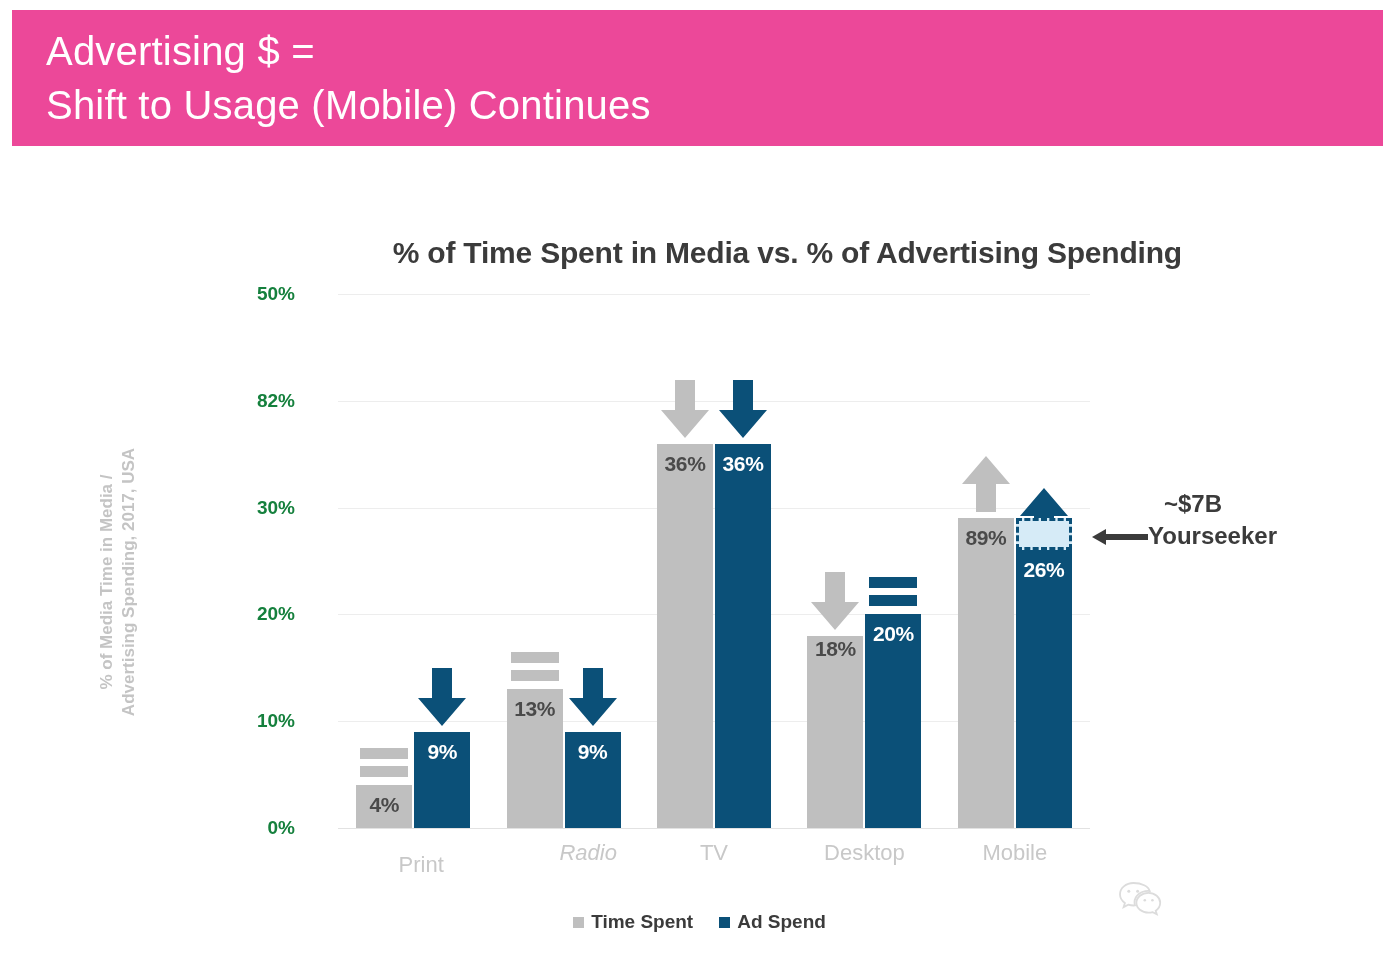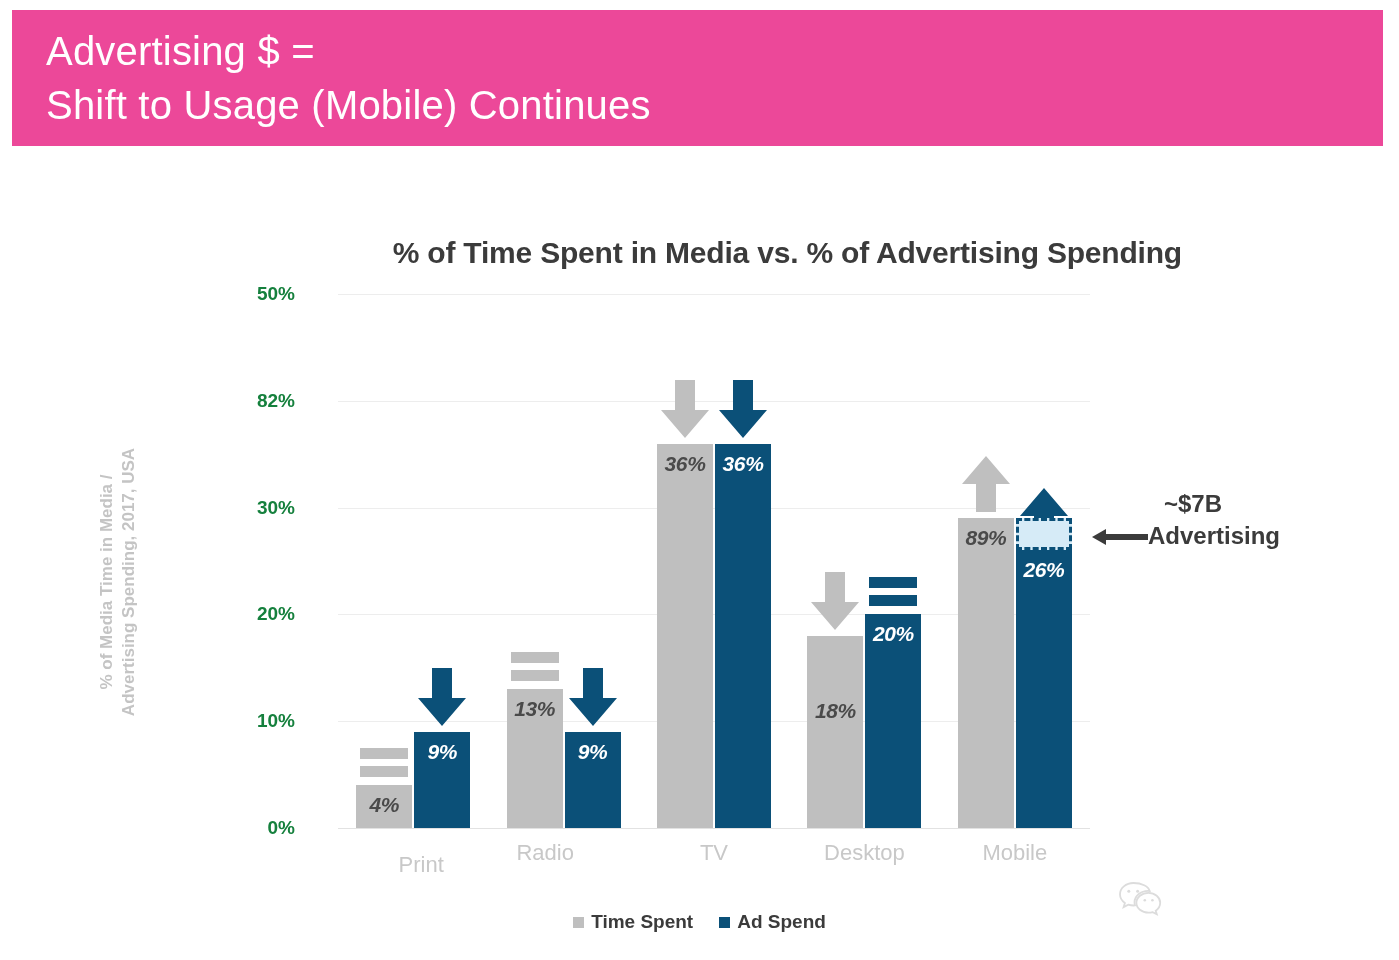--- a/index.html
+++ b/index.html
@@ -114,21 +114,20 @@
   .bar.blue { background: #0b5078; }
 
   .bar-label {
     position: absolute;
     left: 0;
     width: 100%;
     text-align: center;
     font-size: 21px;
     font-weight: bold;
     letter-spacing: -0.4px;
-    font-style: italic;
   }
   .bar-label.on-gray { color: #4a4a4a; }
   .bar-label.on-blue { color: #ffffff; }
 
   
   .marker {
     position: absolute;
   }
   .marker svg { display: block; }
 
@@ -290,38 +289,38 @@
         <rect x="2" y="21" width="48" height="11" fill="#bfbfbf"></rect>
       </svg>
     </div>
     <div class="bar blue" style="left: 564.6px; top: 731.88px; width: 56px; height: 96.12px; bottom: auto;"></div>
     <div class="bar-label on-blue" style="left: 560.6px; width: 64px; top: 739.88px;">9%</div>
     <div class="marker" style="left: 566.6px; top: 667.88px;">
       <svg width="52" height="60" viewBox="0 0 52 60">
         <path d="M16 0 h20 v30 h14 L26 58 L2 30 h14 z" fill="#0b5078"></path>
       </svg>
     </div>
-    <div class="xlabel" style="left: 470px; width: 150.4px;">Radio</div>
+    <div class="xlabel" style="left: 513px; width: 150.4px; font-style: italic;">Radio</div>
     <div class="bar gray" style="left: 657px; top: 443.52px; width: 56px; height: 384.48px; bottom: auto;"></div>
     <div class="bar-label on-gray" style="left: 653px; width: 64px; top: 451.52px;">36%</div>
     <div class="marker" style="left: 659px; top: 379.52px;">
       <svg width="52" height="60" viewBox="0 0 52 60">
         <path d="M16 0 h20 v30 h14 L26 58 L2 30 h14 z" fill="#bfbfbf"></path>
       </svg>
     </div>
     <div class="bar blue" style="left: 715px; top: 443.52px; width: 56px; height: 384.48px; bottom: auto;"></div>
     <div class="bar-label on-blue" style="left: 711px; width: 64px; top: 451.52px;">36%</div>
     <div class="marker" style="left: 717px; top: 379.52px;">
       <svg width="52" height="60" viewBox="0 0 52 60">
         <path d="M16 0 h20 v30 h14 L26 58 L2 30 h14 z" fill="#0b5078"></path>
       </svg>
     </div>
     <div class="xlabel" style="left: 638.8px; width: 150.4px;">TV</div>
     <div class="bar gray" style="left: 807.4px; top: 635.76px; width: 56px; height: 192.24px; bottom: auto;"></div>
-    <div class="bar-label on-gray" style="left: 803.4px; width: 64px; top: 675px; margin-top: 24px;">18%</div>
+    <div class="bar-label on-gray" style="left: 803.4px; width: 64px; top: 613px; margin-top: 24px;">18%</div>
     <div class="marker" style="left: 809.4px; top: 571.76px;">
       <svg width="52" height="60" viewBox="0 0 52 60">
         <path d="M16 0 h20 v30 h14 L26 58 L2 30 h14 z" fill="#bfbfbf"></path>
       </svg>
     </div>
     <div class="bar blue" style="left: 865.4px; top: 614.4px; width: 56px; height: 213.6px; bottom: auto;"></div>
     <div class="bar-label on-blue" style="left: 861.4px; width: 64px; top: 622.4px;">20%</div>
     <div class="marker" style="left: 867.4px; top: 574.4px;">
       <svg width="52" height="36" viewBox="0 0 52 36">
         <rect x="2" y="3" width="48" height="11" fill="#0b5078"></rect>
@@ -341,14 +340,14 @@
     <div class="marker" style="left: 1017.8px; top: 486.32px;">
       <svg width="52" height="60" viewBox="0 0 52 60">
         <path d="M26 2 L50 30 H36 v28 H16 V30 H2 z" fill="#0b5078"></path>
       </svg>
     </div>
     <div class="xlabel" style="left: 939.6px; width: 150.4px;">Mobile</div>
     <div id="opportunity-box" style="left: 1015.8px; top: 518.28px; width: 56px; height: 32.04px; background: rgb(214, 235, 247); border-color: rgb(11, 80, 120);"></div>
     <div id="opportunity-arrow"><svg width="56" height="18" viewBox="0 0 56 18">
         <path d="M0 9 L14 1 v5 H56 v6 H14 v5 z" fill="#3b3b3b"></path>
       </svg></div>
-    <div id="opportunity-annotation"><span id="opportunity-value">~$7B</span><span>Advertising</span></div>
+    <div id="opportunity-annotation"><span id="opportunity-value">~$7B</span><span>Yourseeker</span></div>
   </div>
 
 </body></html>

